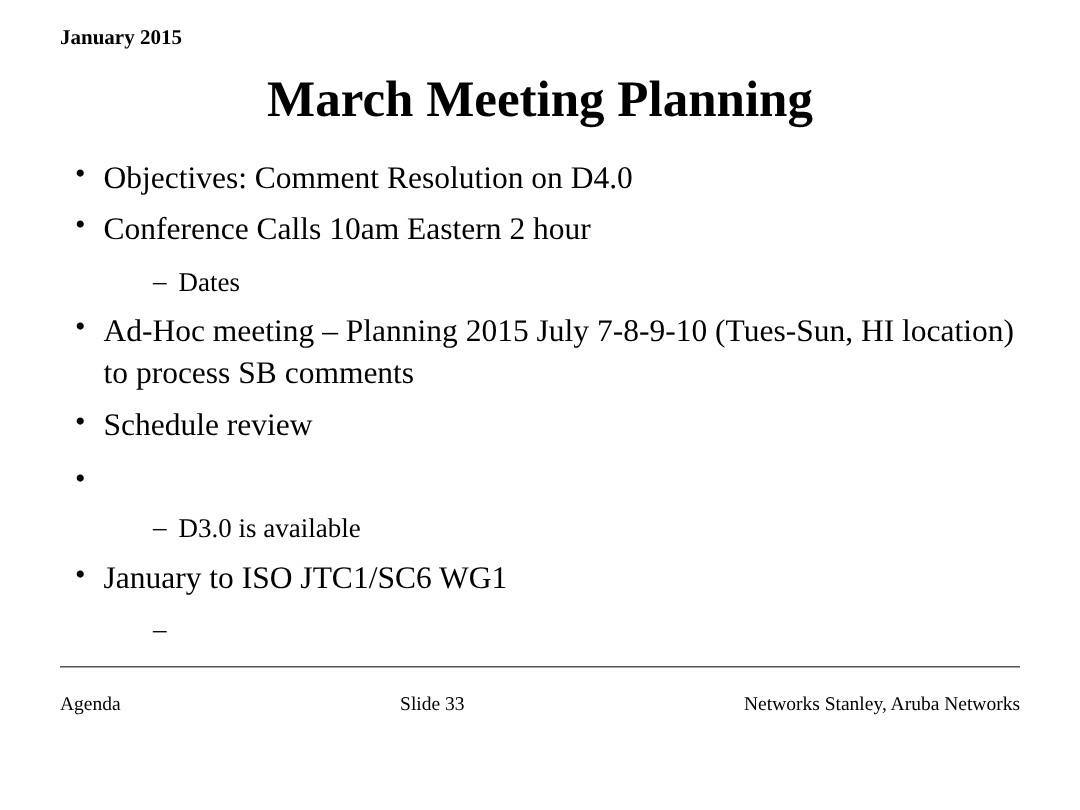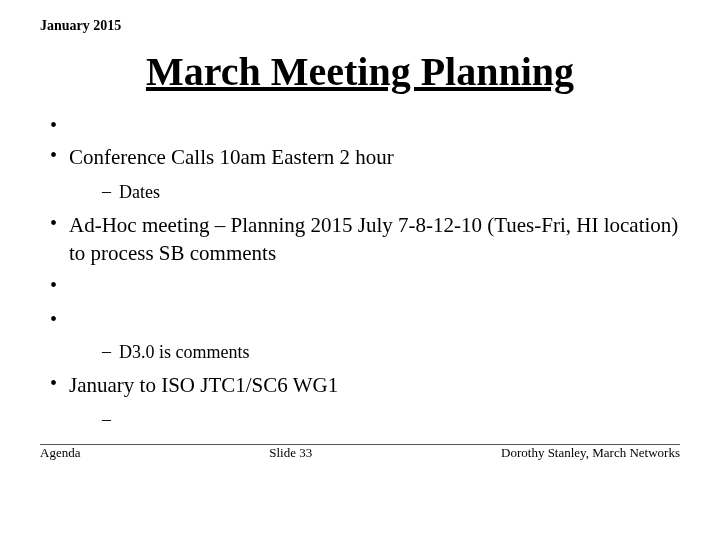--- a/index.html
+++ b/index.html
@@ -35,25 +35,24 @@
       font-weight: bold;
     }
 
     .header-right {
       font-size: 14px;
       font-weight: bold;
     }
 
     .title {
       text-align: center;
-      font-size: 40px;
+      font-size: 34px;
       font-weight: bold;
       margin-bottom: 18px;
       margin-top: 4px;
-      text-decoration: underline;
     }
 
     .content {
       flex: 1;
       padding-left: 10px;
     }
 
     .bullet-item {
       display: flex;
       align-items: flex-start;
@@ -90,21 +89,21 @@
 
     .sub-item .text {
       line-height: 1.3;
     }
 
     .footer {
       display: flex;
       justify-content: space-between;
       align-items: center;
       border-top: 1px solid #555;
-      padding-top: 0;
+      padding-top: 16px;
       margin-top: 6px;
     }
 
     .footer-left {
       font-size: 13px;
     }
 
     .footer-center {
       font-size: 13px;
     }
@@ -125,60 +124,62 @@
   <div class="header">
     <span class="header-left">January 2015</span>
   </div>
 
   <div class="title">March Meeting Planning</div>
 
   <div class="content">
 
     <div class="bullet-item large section-gap">
       <span class="bullet">•</span>
+      <span class="text">Objectives: Comment Resolution on D4.0</span>
     </div>
 
     <div class="bullet-item large">
       <span class="bullet">•</span>
       <span class="text">Conference Calls 10am Eastern  2 hour</span>
     </div>
 
     <div class="sub-item section-gap">
       <span class="dash">–</span>
       <span class="text">Dates</span>
     </div>
 
     <div class="bullet-item large section-gap">
       <span class="bullet">•</span>
-      <span class="text">Ad-Hoc meeting – Planning 2015 July 7-8-12-10 (Tues-Fri, HI location) to process SB comments</span>
+      <span class="text">Ad-Hoc meeting – Planning 2015 July 7-8-9-10 (Tues-Sun, HI location) to process SB comments</span>
     </div>
 
     <div class="bullet-item large">
       <span class="bullet">•</span>
+      <span class="text">Schedule review</span>
     </div>
 
     <div class="bullet-item large">
       <span class="bullet">•</span>
     </div>
 
     <div class="sub-item section-gap">
       <span class="dash">–</span>
-      <span class="text">D3.0 is comments</span>
+      <span class="text">D3.0 is available</span>
     </div>
 
     <div class="bullet-item large">
       <span class="bullet">•</span>
       <span class="text">January to ISO JTC1/SC6 WG1</span>
     </div>
 
     <div class="sub-item">
       <span class="dash">–</span>
     </div>
 
   </div>
 
   <div class="footer">
     <span class="footer-left">Agenda</span>
     <span class="footer-center">Slide 33</span>
-    <span class="footer-right">Dorothy Stanley, March Networks</span>
+    <span class="footer-right">Networks Stanley, Aruba Networks</span>
   </div>
 
 </div>
 
 </body></html>

